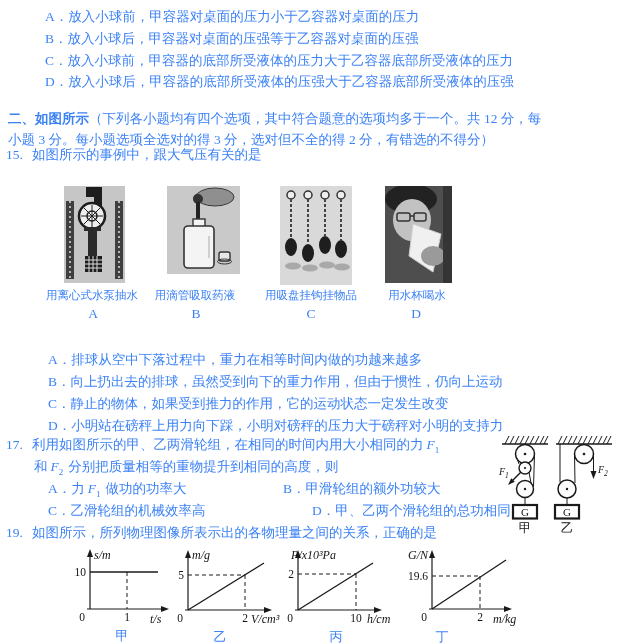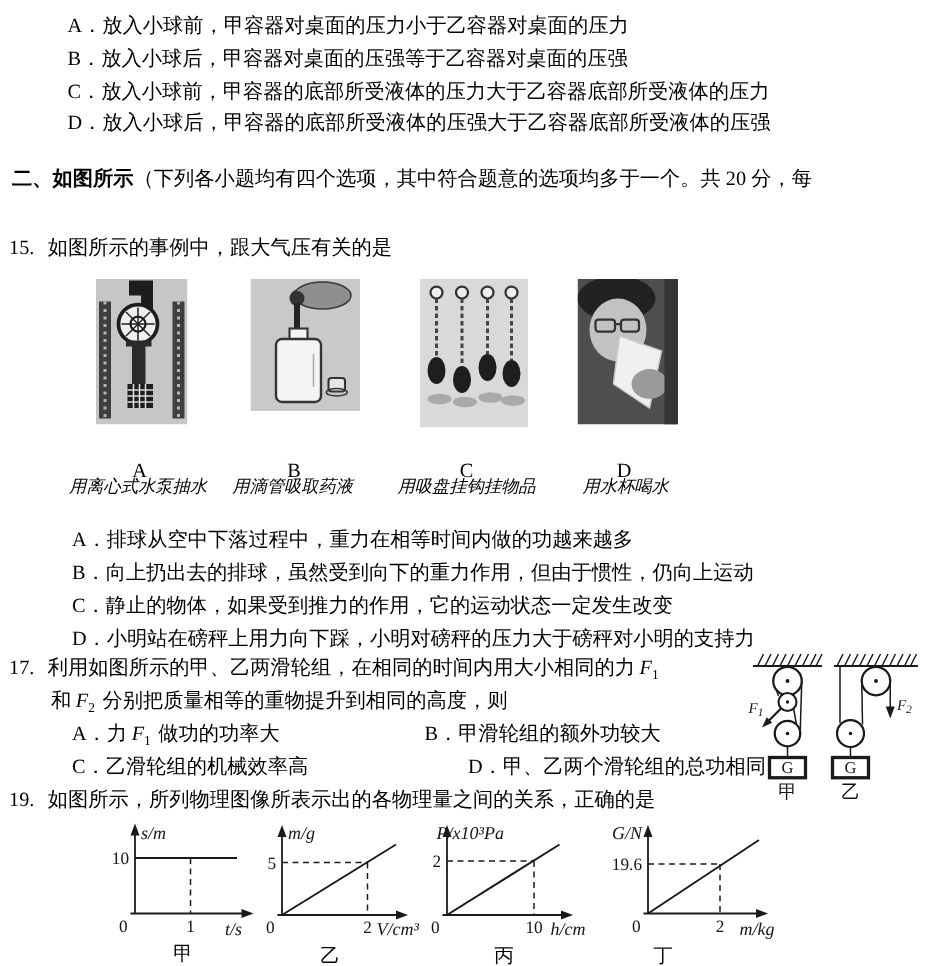--- a/index.html
+++ b/index.html
@@ -1,24 +1,24 @@
 <!DOCTYPE html>
 <html><head>
 <meta charset="utf-8">
 <style>
   html,body{margin:0;padding:0;background:#fff;}
   #canvas{position:relative;width:612px;height:644px;background:#ffffff;overflow:hidden;
-          font-family:"Liberation Serif","DejaVu Serif",serif;color:#000000;}
+          font-family:"Liberation Serif","DejaVu Serif",serif;color:#3b82f6;}
   .ln{position:absolute;font-size:13.5px;line-height:17px;white-space:nowrap;}
   .stem{margin-left:9px;}
   .heiti{font-family:"Liberation Sans","DejaVu Sans",sans-serif;font-weight:600;}
   .fvar{font-style:italic;margin:0 3px;}
   .fvar sub{font-style:normal;font-size:9px;}
   .afterF{margin-left:2px;margin-top:32px;}
-  .cap{position:absolute;font-size:11.5px;font-style:italic;transform:translateX(-50%);white-space:nowrap;margin-top:29px;}
+  .cap{position:absolute;font-size:11.5px;transform:translateX(-50%);white-space:nowrap;}
   .letter{position:absolute;font-size:13.5px;transform:translateX(-50%);}
   .gcap{position:absolute;font-size:13px;transform:translateX(-50%);}
   .fig{position:absolute;}
   svg{position:absolute;display:block;}
   svg text{font-family:"Liberation Serif","DejaVu Serif",serif;fill:#141414;}
   .tick{font-size:11.5px;}
   .axlbl{font-size:12px;font-style:italic;}
   .flabel{font-size:10px;font-style:italic;}
   .gw{font-size:11px;}
   .pcap{font-size:12.5px;}
@@ -26,23 +26,24 @@
 </head>
 <body>
 
 <div id="canvas">
 
   <div class="ln" style="left:45px;top:8px">A．放入小球前，甲容器对桌面的压力小于乙容器对桌面的压力</div>
   <div class="ln" style="left:45px;top:30px">B．放入小球后，甲容器对桌面的压强等于乙容器对桌面的压强</div>
   <div class="ln" style="left:45px;top:52px">C．放入小球前，甲容器的底部所受液体的压力大于乙容器底部所受液体的压力</div>
   <div class="ln" style="left:45px;top:73px">D．放入小球后，甲容器的底部所受液体的压强大于乙容器底部所受液体的压强</div>
 
-  <div class="ln" style="left:8px;top:110px"><span class="heiti">二、如图所示</span><span>（下列各小题均有四个选项，其中符合题意的选项均多于一个。共 20 分，每</span></div>
-
-  <div class="ln" style="left:6px;top:156px"><span>15.</span><span class="stem">如图所示的事例中，跟大气压有关的是</span></div>
+  <div class="ln" style="left:8px;top:110px"><span class="heiti">二、如图所示</span><span>（下列各小题均有四个选项，其中符合题意的选项均多于一个。共 12 分，每</span></div>
+  <div class="ln" style="left:8px;top:131px">小题 3 分。每小题选项全选对的得 3 分，选对但不全的得 2 分，有错选的不得分）</div>
+
+  <div class="ln" style="left:6px;top:146px"><span>15.</span><span class="stem">如图所示的事例中，跟大气压有关的是</span></div>
 
   <svg class="fig" style="left:64px;top:186px" width="61" height="97" viewBox="0 0 61 97">
     <rect x="0" y="0" width="61" height="97" fill="#c6c6c6"></rect>
     <g>
       <rect x="2" y="15" width="8" height="78" fill="#3f3f3f"></rect>
       <rect x="51" y="15" width="8" height="78" fill="#3f3f3f"></rect>
       <line x1="6" y1="15" x2="6" y2="93" stroke="#b5b5b5" stroke-width="2" stroke-dasharray="2 3"></line>
       <line x1="55" y1="15" x2="55" y2="93" stroke="#b5b5b5" stroke-width="2" stroke-dasharray="2 3"></line>
     </g>
     <g>

